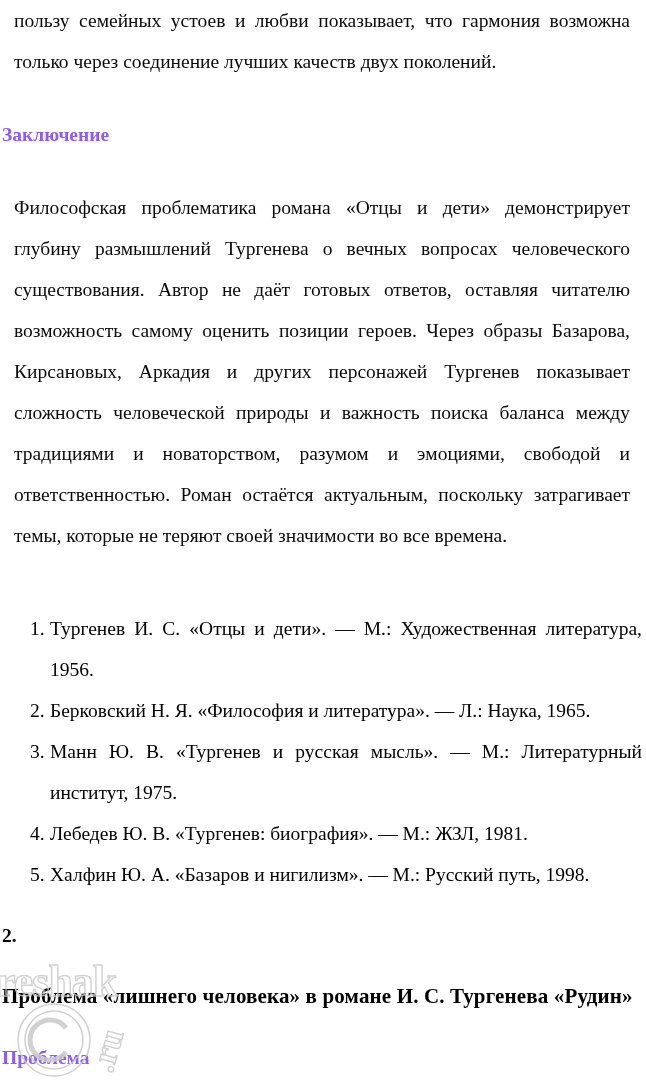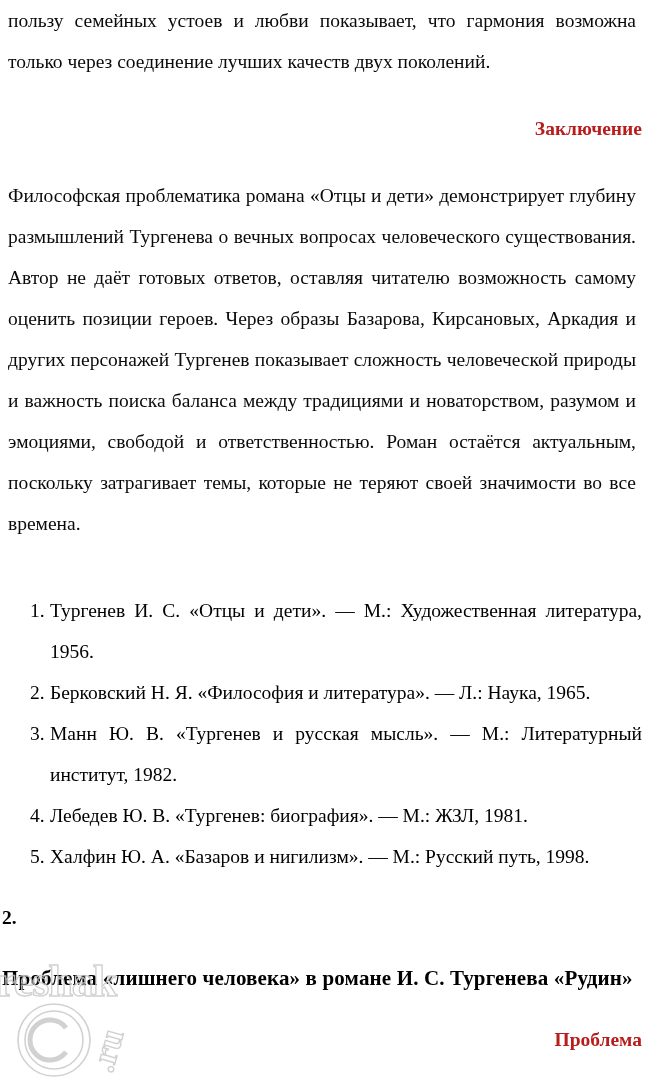--- a/index.html
+++ b/index.html
@@ -21,42 +21,42 @@
 
   .content {
     position: absolute;
     left: 2px;
     top: 0;
     width: 640px;
   }
 
   
   .para {
-    margin: 6px;
+    margin: 12px;
     font-size: 19.5px;
     line-height: 41px;
     text-align: justify;
     text-justify: inter-word;
     hyphens: none;
     color: #0a0a0a;
   }
 
   .para-first {
     
     margin-top: 0;
   }
 
   
   .heading {
     margin: 0;
     font-size: 19.5px;
     line-height: 41px;
     font-weight: bold;
-    text-align: right;
-    color: #b91c1c;
+    text-align: left;
+    color: #8b5cf6;
   }
 
   .heading-number {
     margin: 0;
     font-size: 19.5px;
     line-height: 41px;
     font-weight: bold;
     text-align: left;
   }
 
@@ -150,21 +150,21 @@
         <span class="reflist-text">Тургенев И. С. «Отцы и дети». — М.: Художественная литература, 1956.</span>
       </li>
 
       <li class="reflist-item">
         <span class="reflist-marker">2.</span>
         <span class="reflist-text">Берковский Н. Я. «Философия и литература». — Л.: Наука, 1965.</span>
       </li>
 
       <li class="reflist-item">
         <span class="reflist-marker">3.</span>
-        <span class="reflist-text">Манн Ю. В. «Тургенев и русская мысль». — М.: Литературный институт, 1982.</span>
+        <span class="reflist-text">Манн Ю. В. «Тургенев и русская мысль». — М.: Литературный институт, 1975.</span>
       </li>
 
       <li class="reflist-item">
         <span class="reflist-marker">4.</span>
         <span class="reflist-text">Лебедев Ю. В. «Тургенев: биография». — М.: ЖЗЛ, 1981.</span>
       </li>
 
       <li class="reflist-item">
         <span class="reflist-marker">5.</span>
         <span class="reflist-text">Халфин Ю. А. «Базаров и нигилизм». — М.: Русский путь, 1998.</span>

